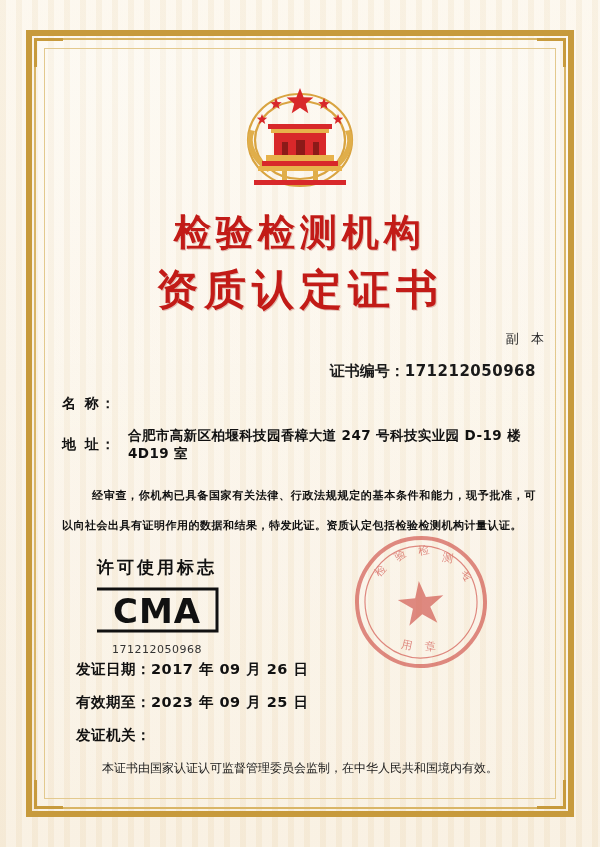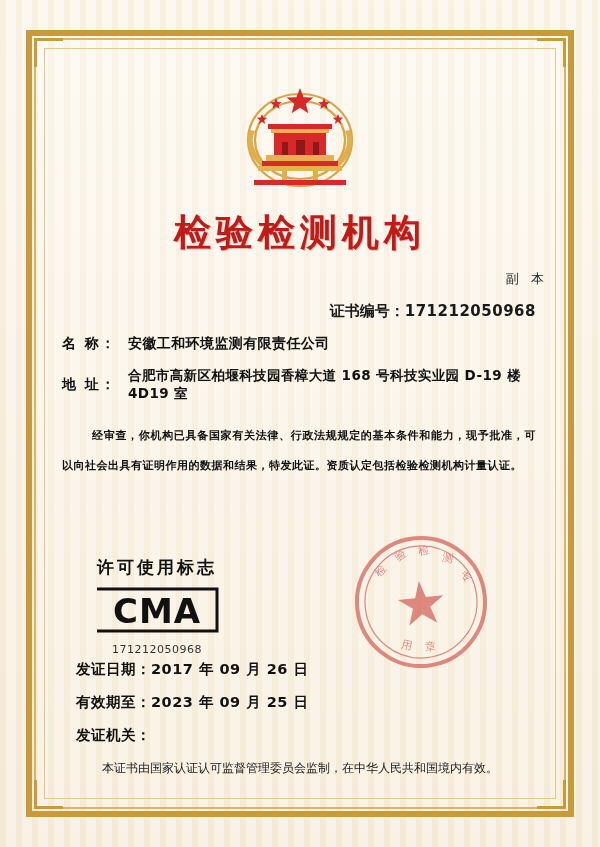--- a/index.html
+++ b/index.html
@@ -294,34 +294,34 @@
             <rect x="20" y="92" width="84" height="5" fill="#e7b24b"></rect>
             <rect x="44" y="97" width="5" height="10" fill="#e0ae4a"></rect>
             <rect x="75" y="97" width="5" height="10" fill="#e0ae4a"></rect>
             <rect x="16" y="106" width="92" height="5" fill="#d8282a"></rect>
           </g>
         </svg>
       </div>
     </div>
 
     <div class="title-main">检验检测机构</div>
+    <div class="title-main second">资质认定证书</div>
     <div class="subtitle">副 本</div>
 
     <div class="cert-no">
       <span class="label">证书编号：</span><span class="value">171212050968</span>
     </div>
 
     <div class="field-row">
       <span class="flabel">名 称：</span>
-      <span class="fvalue">安徽工和环境监测有限责任公司</span>
     </div>
 
     <div class="field-row address">
       <span class="flabel">地 址：</span>
-      <span class="fvalue">合肥市高新区柏堰科技园香樟大道 168 号科技实业园 D-19 楼 4D19 室</span>
+      <span class="fvalue">合肥市高新区柏堰科技园香樟大道 247 号科技实业园 D-19 楼 4D19 室</span>
     </div>
 
     <div class="body-text">经审查，你机构已具备国家有关法律、行政法规规定的基本条件和能力，现予批准，可以向社会出具有证明作用的数据和结果，特发此证。资质认定包括检验检测机构计量认证。</div>
 
     <div class="seal">
       <svg viewBox="0 0 138 138" width="138" height="138" aria-hidden="true">
         <circle cx="69" cy="69" r="64" fill="none" stroke="#c8322b" stroke-width="4"></circle>
         <circle cx="69" cy="69" r="56" fill="none" stroke="#c8322b" stroke-width="1.2"></circle>
         <polygon points="69,48 74.4,64.6 91.9,64.6 77.7,74.8 83.1,91.4 69,81.2 54.9,91.4 60.3,74.8 46.1,64.6 63.6,64.6" fill="#c8322b"></polygon>
         <g fill="#c8322b" font-family="DejaVu Sans, sans-serif" font-size="11">

